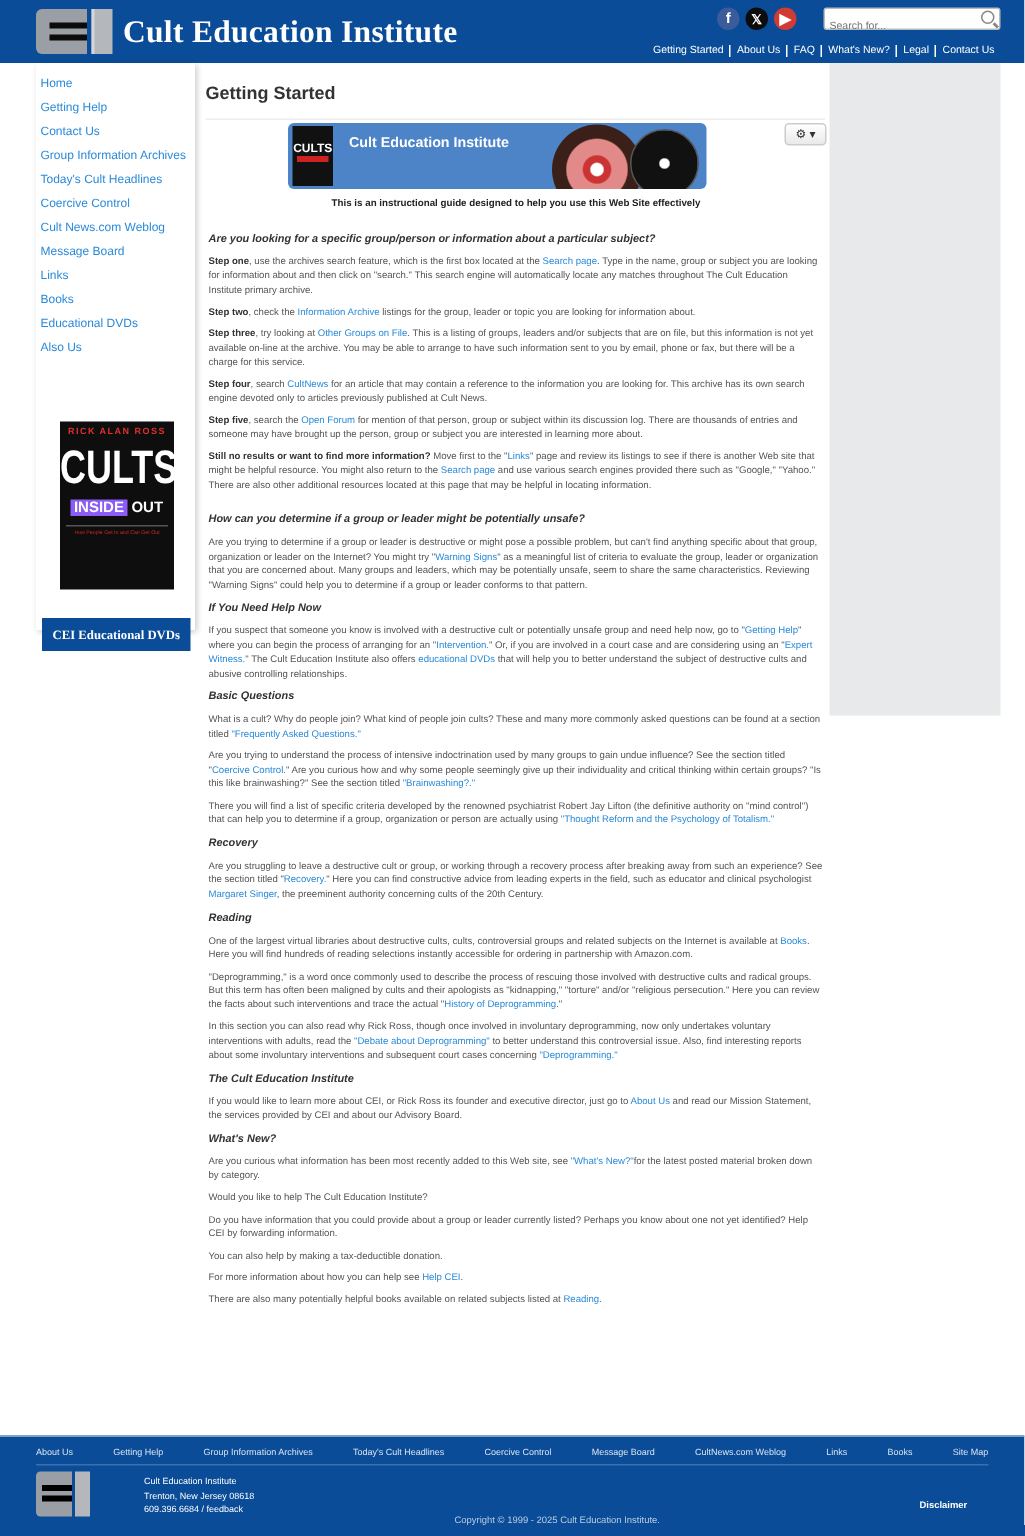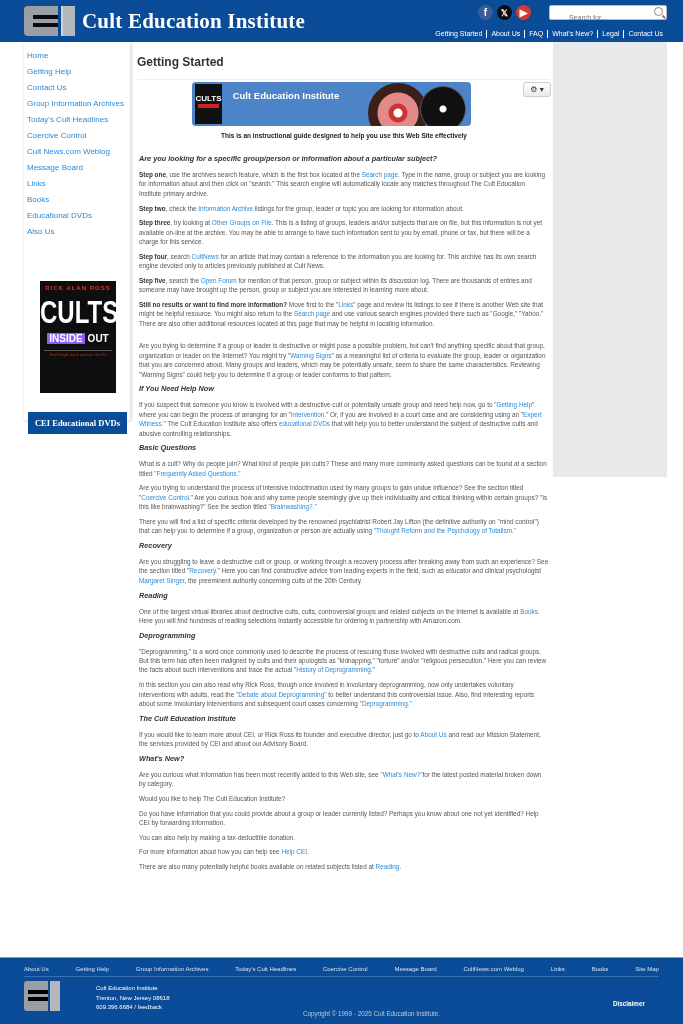--- a/index.html
+++ b/index.html
@@ -15,21 +15,21 @@
   .logo-e .bar1 { position: absolute; left: 9px; top: 9px; width: 25px; height: 4px; background: #0b0b0b; }
   .logo-e .bar2 { position: absolute; left: 9px; top: 17px; width: 25px; height: 4px; background: #0b0b0b; }
   .logo-i { position: absolute; left: 37px; top: 0; width: 14px; height: 30px; background: #b4b8bd; border-left: 2px solid #d4d7da; }
   .logo-title { margin-left: 6px; font-family: "Liberation Serif", serif; font-weight: bold; color: #fff; font-size: 21px; letter-spacing: 0.2px; }
   .social { position: absolute; top: 5px; left: 478px; display: flex; gap: 4px; }
   .social span { width: 15px; height: 15px; border-radius: 50%; display: flex; align-items: center; justify-content: center; color: #fff; font-size: 10px; font-weight: bold; }
   .fb { background: #3b5c9a; }
   .xx { background: #0c0c0c; font-size: 9px !important; }
   .yt { background: #d23b33; }
   .search { position: absolute; left: 549px; top: 5px; width: 118px; height: 15px; background: #fff; border: 1px solid #bbb; border-radius: 2px; }
-  .search input { border: none; outline: none; width: 100px; height: 13px; font-size: 7px; padding-left: 19px; font-family: "Liberation Sans", sans-serif; color: #999; background: transparent; }
+  .search input { border: none; outline: none; width: 100px; height: 13px; font-size: 7px; padding-left: 3px; font-family: "Liberation Sans", sans-serif; color: #999; background: transparent; }
   .search .mag { position: absolute; right: 3px; top: 1px; width: 9px; height: 9px; border: 1.5px solid #888; border-radius: 50%; }
   .search .mag::after { content: ""; position: absolute; width: 4px; height: 1.5px; background: #888; transform: rotate(45deg); right: -4px; bottom: -2px; }
   .topnav { position: absolute; top: 30px; right: 16px; display: flex; font-size: 7px; color: #fff; }
   .topnav a { color: #fff; padding: 0 4px; border-left: 1px solid #fff; line-height: 8px; }
   .topnav a:first-child { border-left: none; }
 
   
   .sidebar { position: absolute; left: 24px; top: 42px; width: 106px; height: 378px; background: #fff; box-shadow: 1px 1px 4px rgba(0,0,0,0.2); }
   .sidebar ul { list-style: none; padding: 6px 0 0 3px; }
   .sidebar li { font-size: 8px; line-height: 16px; }
@@ -166,38 +166,38 @@
   <div class="content">
     <h3>Are you looking for a specific group/person or information about a particular subject?</h3>
     <p><b>Step one</b><span>, use the archives search feature, which is the first box located at the </span><a>Search page</a><span>. Type in the name, group or subject you are looking for information about and then click on "search." This search engine will automatically locate any matches throughout The Cult Education Institute primary archive.</span></p>
     <p><b>Step two</b><span>, check the </span><a>Information Archive</a><span> listings for the group, leader or topic you are looking for information about.</span></p>
     <p><b>Step three</b><span>, try looking at </span><a>Other Groups on File</a><span>. This is a listing of groups, leaders and/or subjects that are on file, but this information is not yet available on-line at the archive. You may be able to arrange to have such information sent to you by email, phone or fax, but there will be a charge for this service.</span></p>
     <p><b>Step four</b><span>, search </span><a>CultNews</a><span> for an article that may contain a reference to the information you are looking for. This archive has its own search engine devoted only to articles previously published at Cult News.</span></p>
     <p><b>Step five</b><span>, search the </span><a>Open Forum</a><span> for mention of that person, group or subject within its discussion log. There are thousands of entries and someone may have brought up the person, group or subject you are interested in learning more about.</span></p>
     <p><b>Still no results or want to find more information?</b><span> Move first to the "</span><a>Links</a><span>" page and review its listings to see if there is another Web site that might be helpful resource. You might also return to the </span><a>Search page</a><span> and use various search engines provided there such as "Google," "Yahoo." There are also other additional resources located at this page that may be helpful in locating information.</span></p>
     <div class="gap"></div>
 
+    <h3>How can you determine if a group or leader might be potentially unsafe?</h3>
     <p><span>Are you trying to determine if a group or leader is destructive or might pose a possible problem, but can't find anything specific about that group, organization or leader on the Internet? You might try "</span><a>Warning Signs</a><span>" as a meaningful list of criteria to evaluate the group, leader or organization that you are concerned about. Many groups and leaders, which may be potentially unsafe, seem to share the same characteristics. Reviewing "Warning Signs" could help you to determine if a group or leader conforms to that pattern.</span></p>
 
     <h3>If You Need Help Now</h3>
     <p><span>If you suspect that someone you know is involved with a destructive cult or potentially unsafe group and need help now, go to "</span><a>Getting Help</a><span>" where you can begin the process of arranging for an "</span><a>Intervention.</a><span>" Or, if you are involved in a court case and are considering using an "</span><a>Expert Witness.</a><span>" The Cult Education Institute also offers </span><a>educational DVDs</a><span> that will help you to better understand the subject of destructive cults and abusive controlling relationships.</span></p>
 
     <h3>Basic Questions</h3>
     <p><span>What is a cult? Why do people join? What kind of people join cults? These and many more commonly asked questions can be found at a section titled </span><a>"Frequently Asked Questions."</a></p>
 
     <p><span>Are you trying to understand the process of intensive indoctrination used by many groups to gain undue influence? See the section titled "</span><a>Coercive Control.</a><span>" Are you curious how and why some people seemingly give up their individuality and critical thinking within certain groups? "Is this like brainwashing?" See the section titled </span><a>"Brainwashing?."</a></p>
     <p><span>There you will find a list of specific criteria developed by the renowned psychiatrist Robert Jay Lifton (the definitive authority on "mind control") that can help you to determine if a group, organization or person are actually using </span><a>"Thought Reform and the Psychology of Totalism."</a></p>
 
     <h3>Recovery</h3>
     <p><span>Are you struggling to leave a destructive cult or group, or working through a recovery process after breaking away from such an experience? See the section titled "</span><a>Recovery.</a><span>" Here you can find constructive advice from leading experts in the field, such as educator and clinical psychologist </span><a>Margaret Singer</a><span>, the preeminent authority concerning cults of the 20th Century.</span></p>
 
     <h3>Reading</h3>
     <p><span>One of the largest virtual libraries about destructive cults, cults, controversial groups and related subjects on the Internet is available at </span><a>Books</a><span>. Here you will find hundreds of reading selections instantly accessible for ordering in partnership with Amazon.com.</span></p>
 
-    <h3>Deprogramming</h3>
     <p><span>"Deprogramming," is a word once commonly used to describe the process of rescuing those involved with destructive cults and radical groups. But this term has often been maligned by cults and their apologists as "kidnapping," "torture" and/or "religious persecution." Here you can review the facts about such interventions and trace the actual "</span><a>History of Deprogramming</a><span>."</span></p>
     <p><span>In this section you can also read why Rick Ross, though once involved in involuntary deprogramming, now only undertakes voluntary interventions with adults, read the </span><a>"Debate about Deprogramming"</a><span> to better understand this controversial issue. Also, find interesting reports about some involuntary interventions and subsequent court cases concerning </span><a>"Deprogramming."</a></p>
 
     <h3>The Cult Education Institute</h3>
     <p><span>If you would like to learn more about CEI, or Rick Ross its founder and executive director, just go to </span><a>About Us</a><span> and read our Mission Statement, the services provided by CEI and about our Advisory Board.</span></p>
 
     <h3>What's New?</h3>
     <p><span>Are you curious what information has been most recently added to this Web site, see </span><a>"What's New?"</a><span>for the latest posted material broken down by category.</span></p>
 
     <p>Would you like to help The Cult Education Institute?</p>

